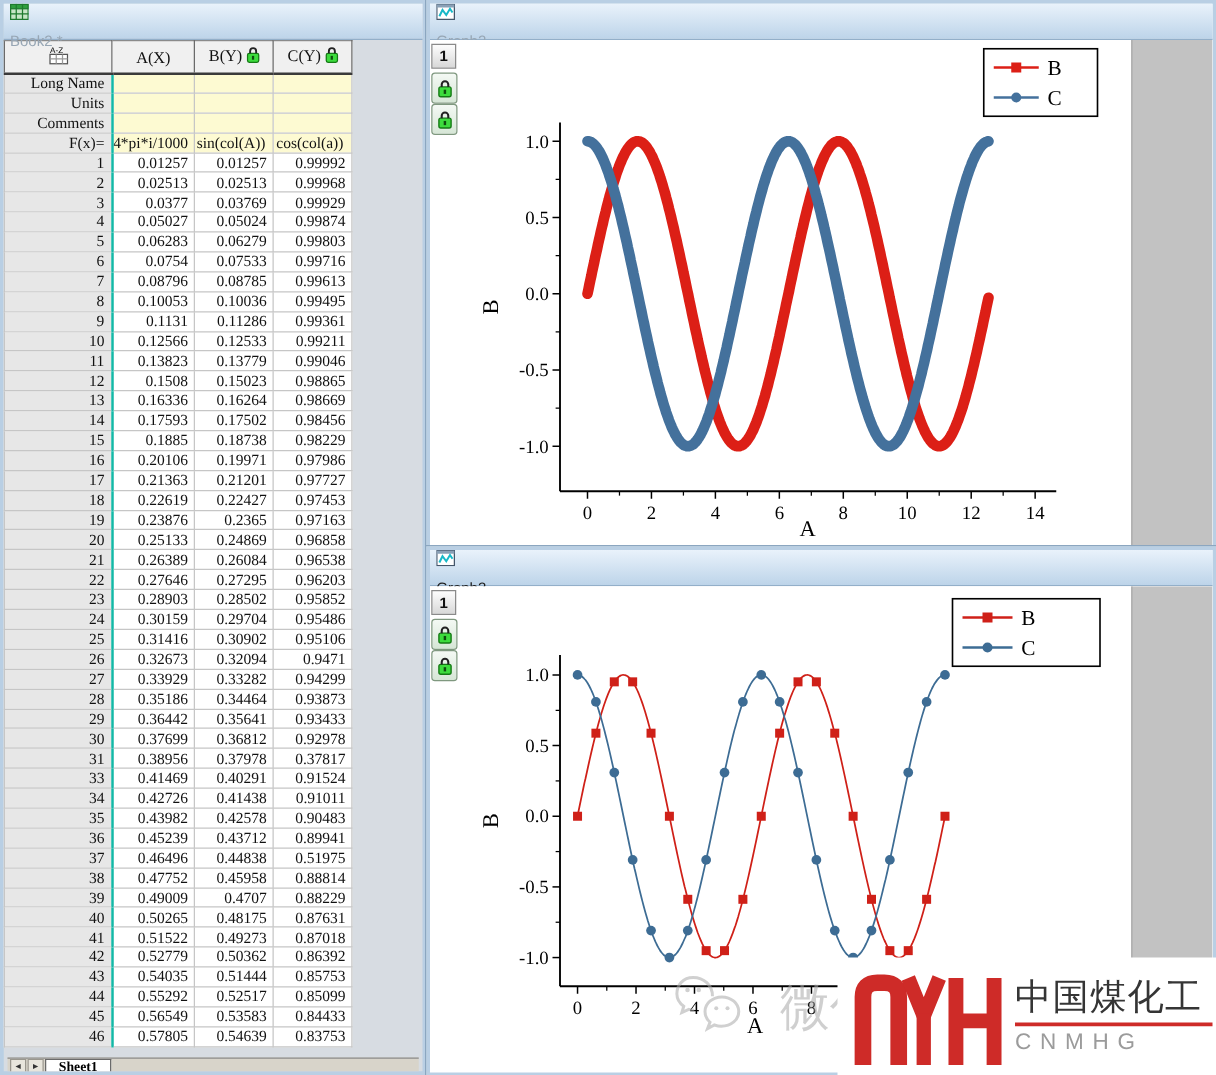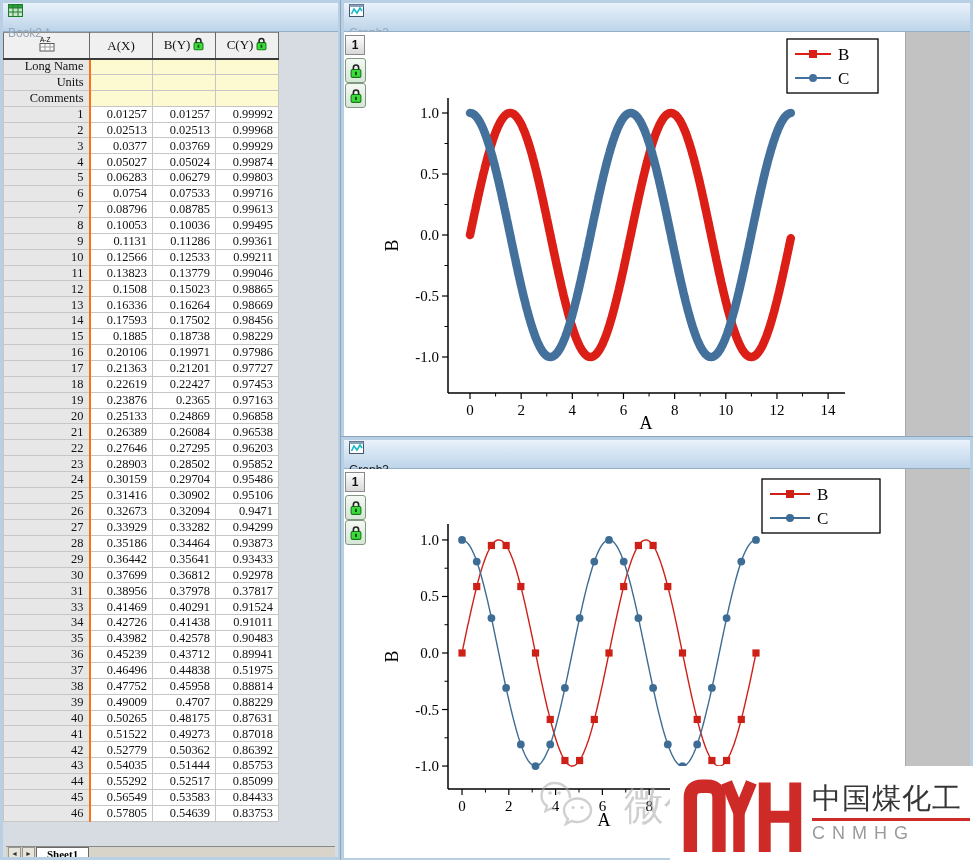--- a/index.html
+++ b/index.html
@@ -22,21 +22,21 @@
   
   #book2{left:0;top:0;width:341px;height:860px;background:#d7dce2;}
   #wk-table{border-collapse:collapse;table-layout:fixed;font-family:"Liberation Serif",serif;
             font-size:12.4px;color:#111;background:#fff;}
   #wk-table th,#wk-table td{border:1px solid #c6c6c6;padding:0 5px 0 0;overflow:hidden;white-space:nowrap;
             font-weight:normal;line-height:1;}
   #wk-table tr{height:15.9px;}
   #wk-table tr.chead{height:26px;}
   #wk-table tr.chead th{background:#f0f0f0;text-align:center;padding:0;font-size:13px;
             border-bottom:2px solid #3a3a3a;border-left:1px solid #6a6a6a;border-right:1px solid #6a6a6a;border-top:1px solid #8a8a8a;}
-  #wk-table th.rh{background:#e7e7e7;text-align:right;border-right:2px solid #f97316;}
+  #wk-table th.rh{background:#e7e7e7;text-align:right;border-right:2px solid #14b8a6;}
   #wk-table td.yl{background:#fdfad2;text-align:center;}
   #wk-table td.num{text-align:right;}
   .hdr-lock{vertical-align:-2px;margin-left:3px;}
   
   #tabstrip{position:absolute;left:3px;right:3px;bottom:0;height:10px;background:#d8d4ca;
             border-top:1px solid #8a8a8a;display:flex;align-items:flex-start;overflow:hidden;gap:1px;padding-left:2px;}
   .tabarrow{width:11px;height:14px;background:#e8e5dc;border:1px solid #9a978e;font-size:7px;line-height:12px;
             text-align:center;color:#333;}
   .sheettab{background:#fff;border:1px solid #6a6a6a;border-bottom:none;padding:0 10px;
             font:bold 11px "Liberation Serif",serif;height:14px;line-height:13px;}
@@ -114,20 +114,26 @@
             <th class="rh">Units</th>
             <td class="yl"></td>
             <td class="yl"></td>
             <td class="yl"></td>
           </tr>
           <tr>
             <th class="rh">Comments</th>
             <td class="yl"></td>
             <td class="yl"></td>
             <td class="yl"></td>
+          </tr>
+          <tr>
+            <th class="rh">F(x)=</th>
+            <td class="yl">4*pi*i/1000</td>
+            <td class="yl">sin(col(A))</td>
+            <td class="yl">cos(col(a))</td>
           </tr>
           <tr>
             <th class="rh">1</th>
             <td class="num">0.01257</td>
             <td class="num">0.01257</td>
             <td class="num">0.99992</td>
           </tr>
           <tr>
             <th class="rh">2</th>
             <td class="num">0.02513</td>

